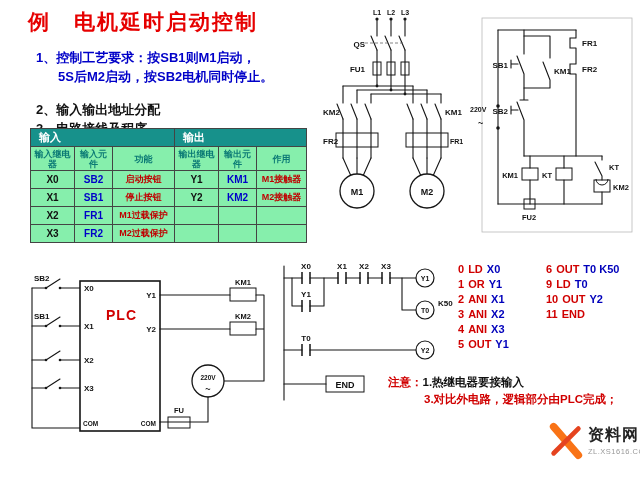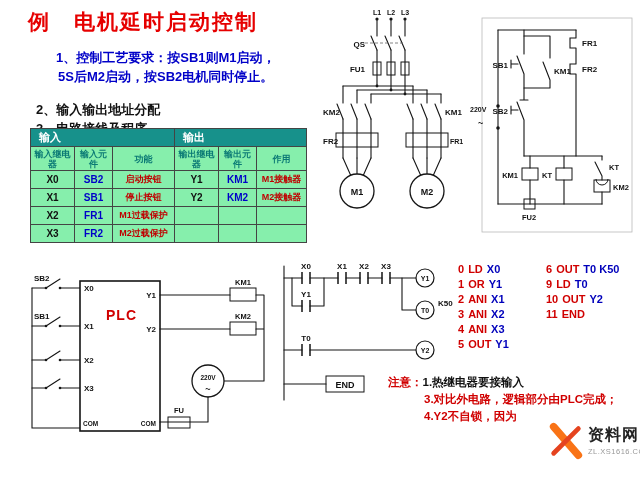--- a/index.html
+++ b/index.html
@@ -4,21 +4,21 @@
 <style>
   * { margin:0; padding:0; box-sizing:border-box; }
   html,body { width:640px; height:480px; }
   body { position:relative; background:#ffffff; font-family:"Liberation Sans",sans-serif; overflow:hidden; }
   .abs { position:absolute; }
 
   .page-title { left:28px; top:8px; font-size:21px; font-weight:700; color:#e60000; letter-spacing:2px; }
 
   .intro { left:36px; top:48px; }
   .intro-line { font-size:13px; font-weight:700; line-height:19px; white-space:nowrap; }
-  .blue { color:#0000c8;margin-left:20px; }
+  .blue { color:#0000c8; }
   .black { color:#111; }
   .indent { margin-left:22px; }
   .gap { margin-top:14px; }
 
   table.io { left:30px; top:128px; border-collapse:collapse; table-layout:fixed; width:276px; background:#86efac; }
   table.io td { border:1px solid #444; text-align:center; padding:1px 2px; overflow:hidden; }
   tr.grp td { background:#17918b; color:#fff; font-weight:700; font-size:11px; height:17px; text-align:left; padding-left:8px; }
   tr.hdr td { font-size:9px; color:#0b7a75; font-weight:700; height:24px; line-height:10px; }
   tr.row td { height:18px; font-weight:700; }
   td.c-relay { font-size:10px; color:#111; }
@@ -274,21 +274,20 @@
 <div class="abs ins-col" style="left:546px; top:262px;">
   <div class="ins-line"><span class="ins-n">6</span><span class="ins-op">OUT</span><span class="ins-arg">T0 K50</span></div>
   <div class="ins-line"><span class="ins-n">9</span><span class="ins-op">LD</span><span class="ins-arg">T0</span></div>
   <div class="ins-line"><span class="ins-n">10</span><span class="ins-op">OUT</span><span class="ins-arg">Y2</span></div>
   <div class="ins-line"><span class="ins-n">11</span><span class="ins-op">END</span><span class="ins-arg"></span></div>
 </div>
 
 <div class="abs notes">
   <div class="note-line"><span class="note-label">注意：</span><span class="black">1.热继电器要接输入</span></div>
   <div class="note-line note-red note-ind">3.对比外电路，逻辑部分由PLC完成；</div>
-  <div class="note-line note-red note-ind">4.Y2不自锁，因为</div>
 </div>
 
 <div class="abs watermark">
   <svg width="38" height="40" viewBox="0 0 40 42">
     <path d="M7 7 L33 37" stroke="#f97316" stroke-width="8" stroke-linecap="round" fill="none"></path>
     <path d="M33 9 L7 35" stroke="#e5431f" stroke-width="5" stroke-linecap="round" fill="none"></path>
   </svg>
   <div>
     <div class="wm-name">资料网</div>
     <div class="wm-site">ZL.XS1616.COM</div>

